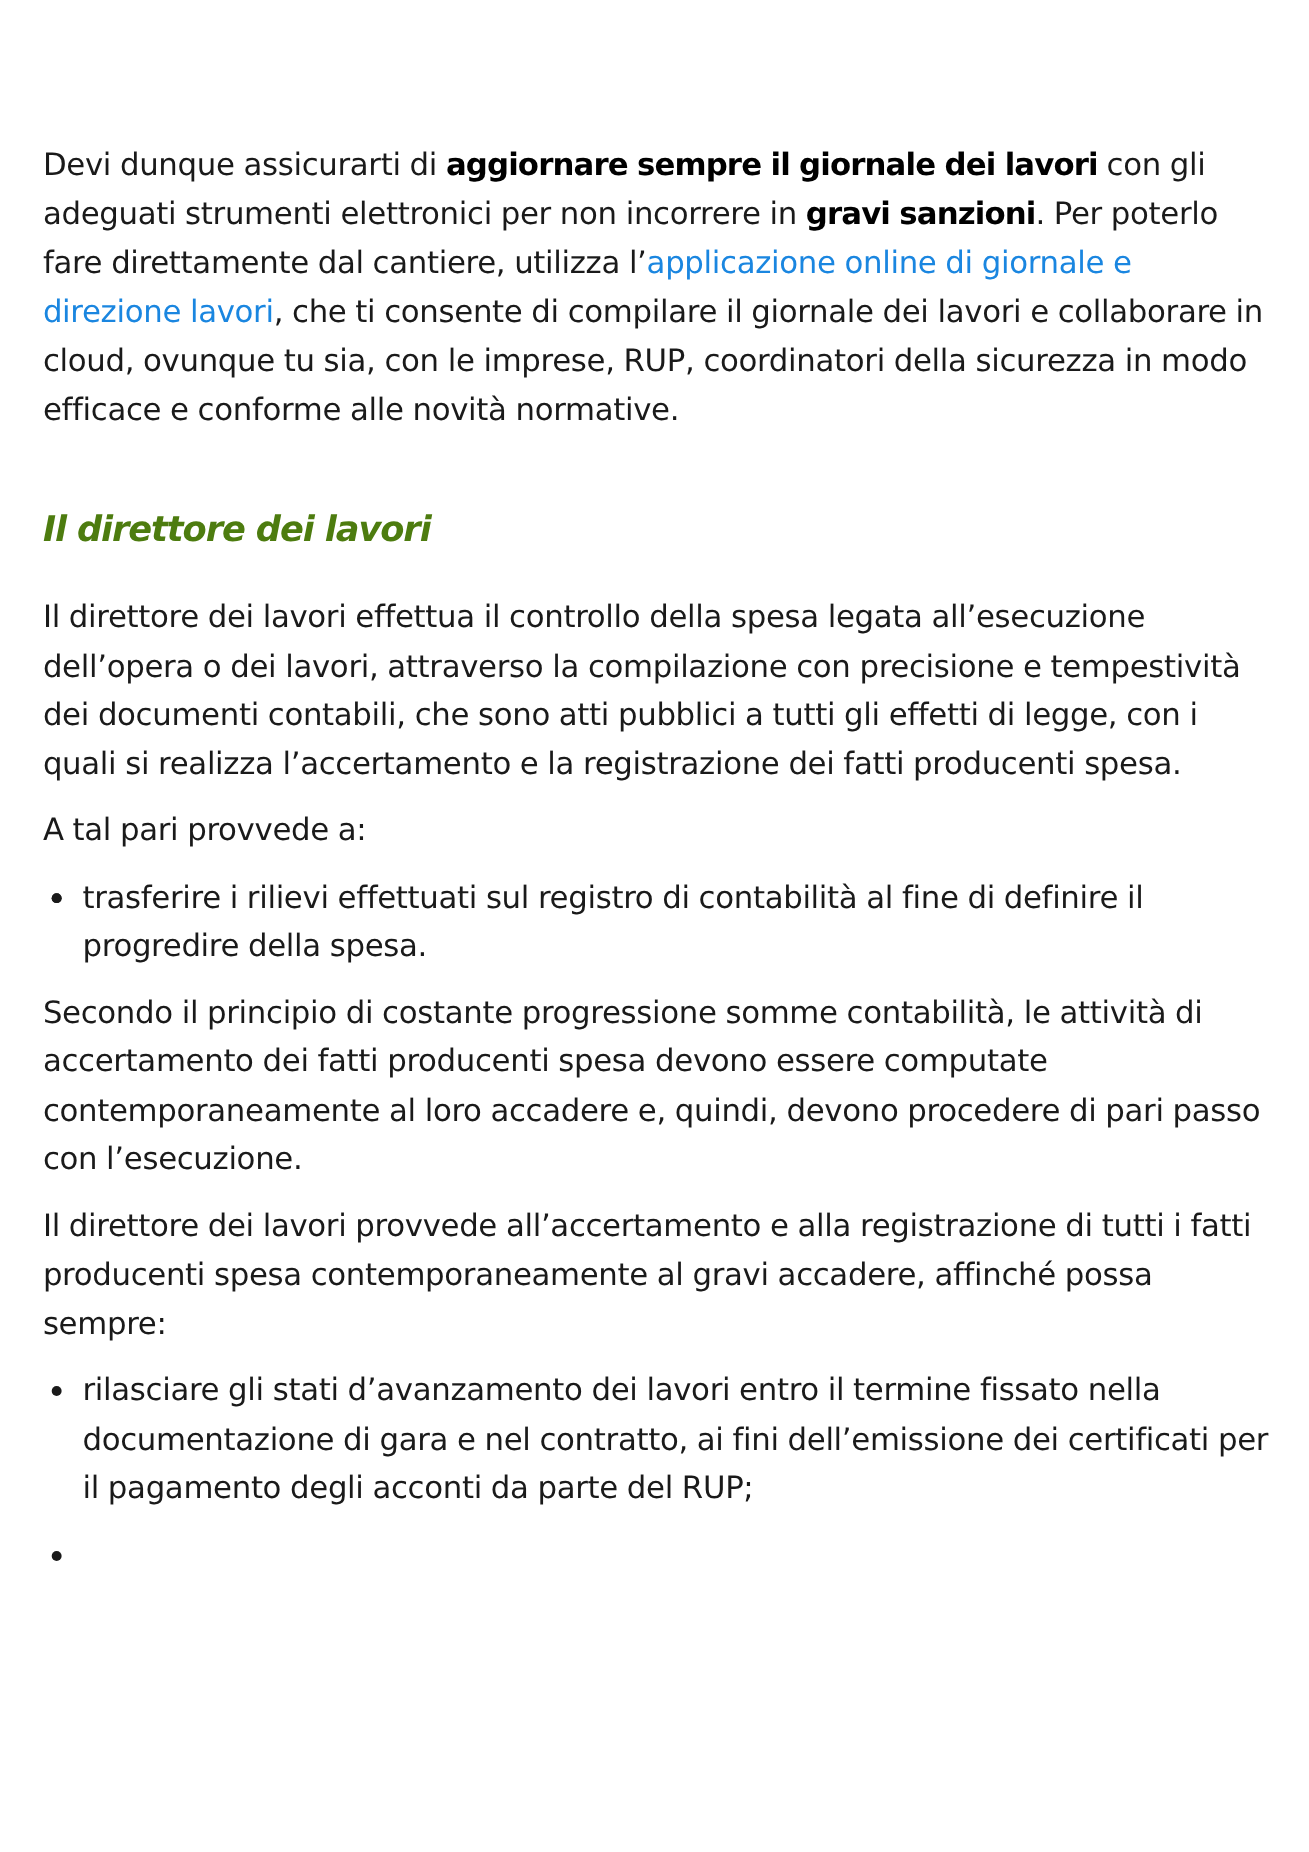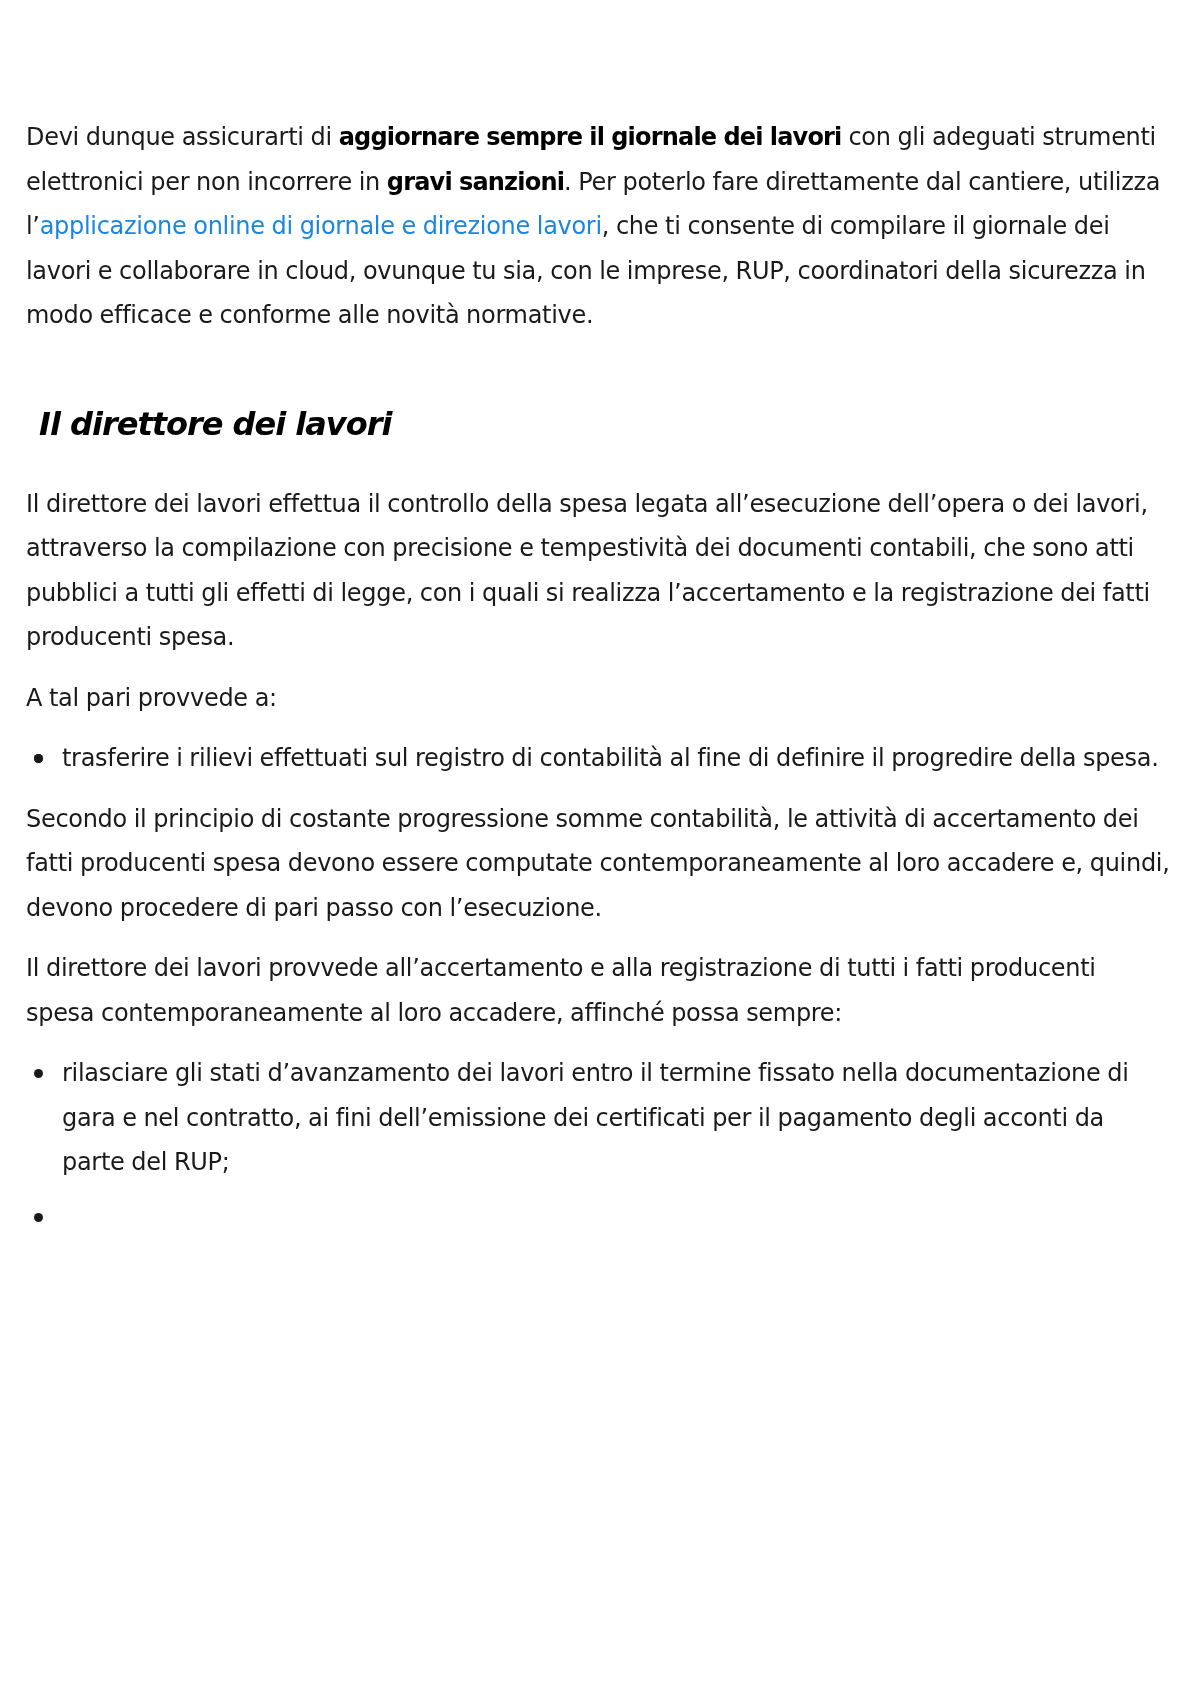--- a/index.html
+++ b/index.html
@@ -15,42 +15,42 @@
       font-family: "DejaVu Sans", sans-serif;
       color: #1a1a1a;
     }
     .page {
       position: absolute;
       left: 23px;
       top: 112px;
       width: 1150px;
     }
     p, li {
-      font-size: 24px;
+      font-size: 28px;
       line-height: 44.5px;
-      margin: 3px;
+      margin: 16px;
       letter-spacing: -0.3px;
       word-spacing: -0.5px;
     }
     p { margin-bottom: 16px; }
     .intro { margin-bottom: 0; }
     strong {
       font-weight: bold;
       color: #000;
       letter-spacing: -0.8px;
     }
     a.inline-link {
       color: #1a86e0;
       text-decoration: none;
     }
     h2.section-heading {
       font-size: 32px;
       font-style: italic;
       font-weight: 600;
-      color: #000000;
+      color: #4d7c0f;
       margin: 64px 0 36px 16px;
       letter-spacing: -1px;
       line-height: 44px;
     }
     ul.bullets {
       list-style: none;
       margin: 8px 0 16px 0;
       padding: 0;
     }
     ul.bullets li {
@@ -81,20 +81,20 @@
 
   <p>A tal pari provvede a:</p>
 
   <ul class="bullets">
     <li><span class="bullet"></span></li>
     <li><span class="bullet"></span><span>trasferire i rilievi effettuati sul registro di contabilità al fine di definire il progredire della spesa.</span></li>
   </ul>
 
   <p>Secondo il principio di costante progressione somme contabilità, le attività di accertamento dei fatti producenti spesa devono essere computate contemporaneamente al loro accadere e, quindi, devono procedere di pari passo con l’esecuzione.</p>
 
-  <p>Il direttore dei lavori provvede all’accertamento e alla registrazione di tutti i fatti producenti spesa contemporaneamente al loro accadere, affinché possa sempre:</p>
+  <p>Il direttore dei lavori provvede all’accertamento e alla registrazione di tutti i fatti producenti spesa contemporaneamente al gravi accadere, affinché possa sempre:</p>
 
   <ul class="bullets">
     <li><span class="bullet"></span><span>rilasciare gli stati d’avanzamento dei lavori entro il termine fissato nella documentazione di gara e nel contratto, ai fini dell’emissione dei certificati per il pagamento degli acconti da parte del RUP;</span></li>
     <li><span class="bullet"></span></li>
   </ul>
 
 </div>
 
 </body></html>

